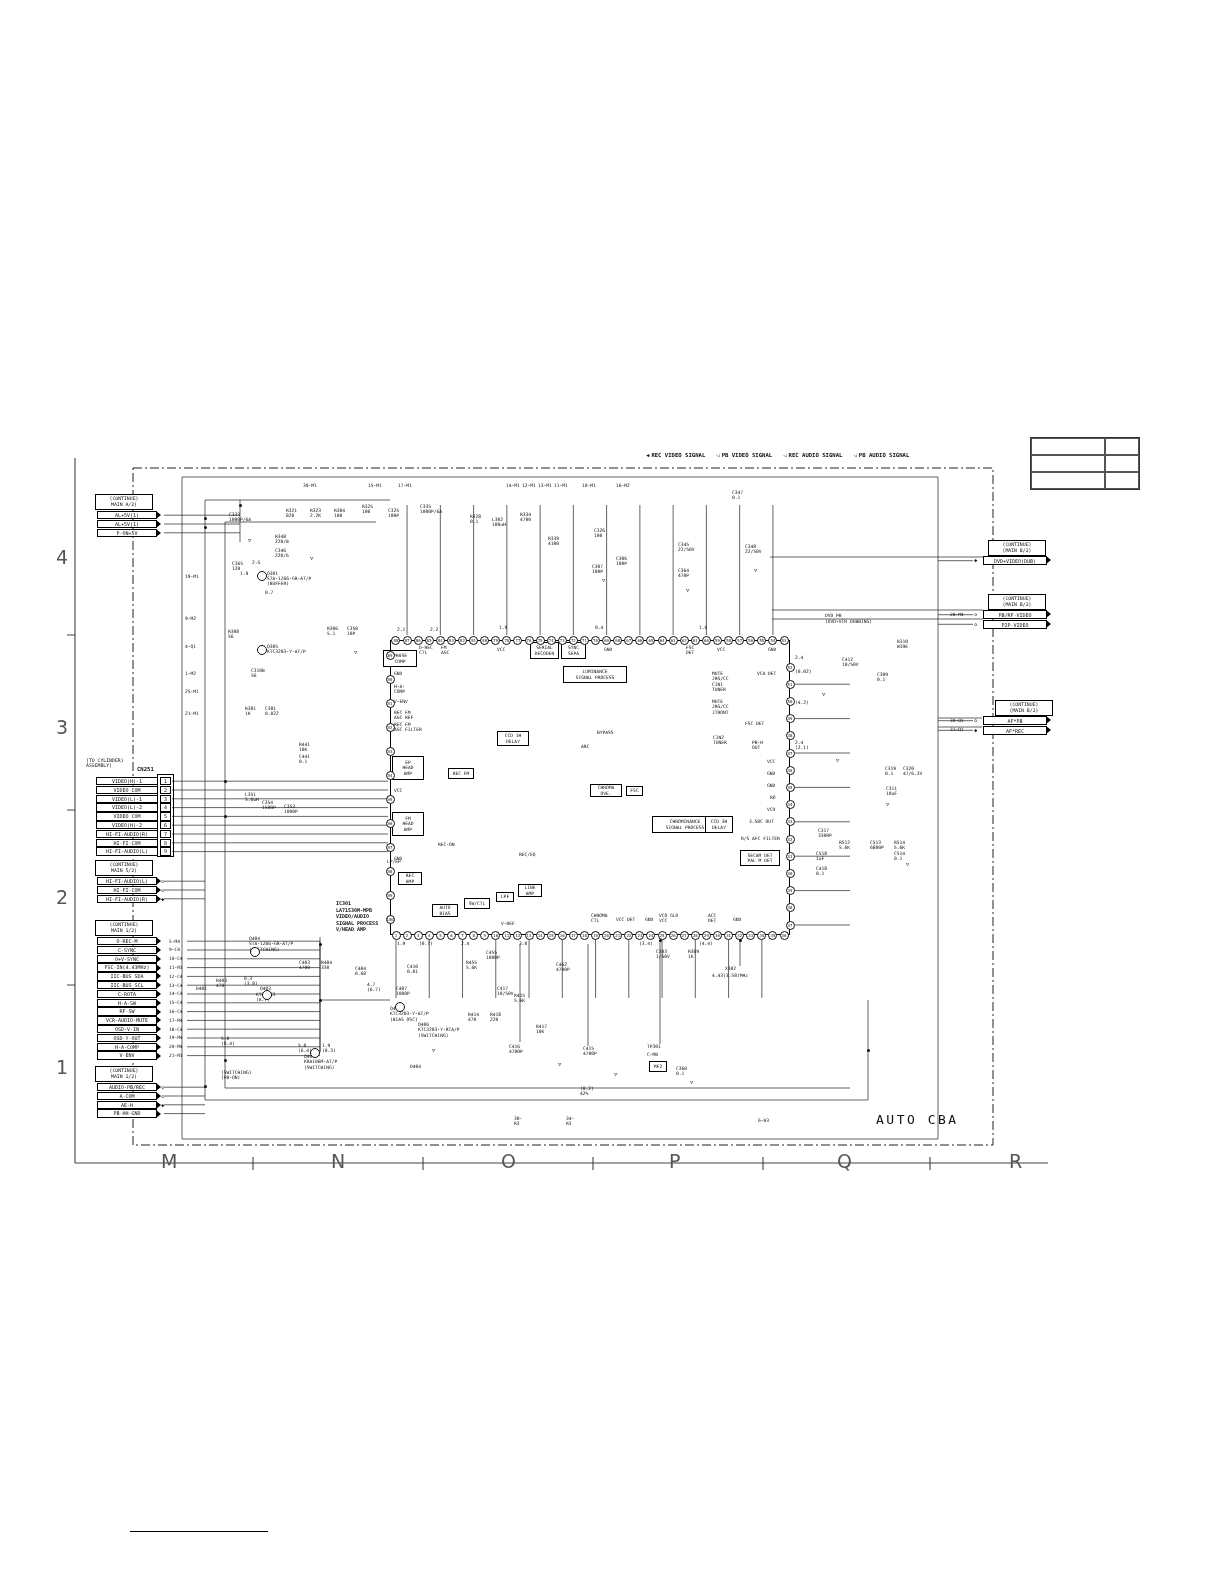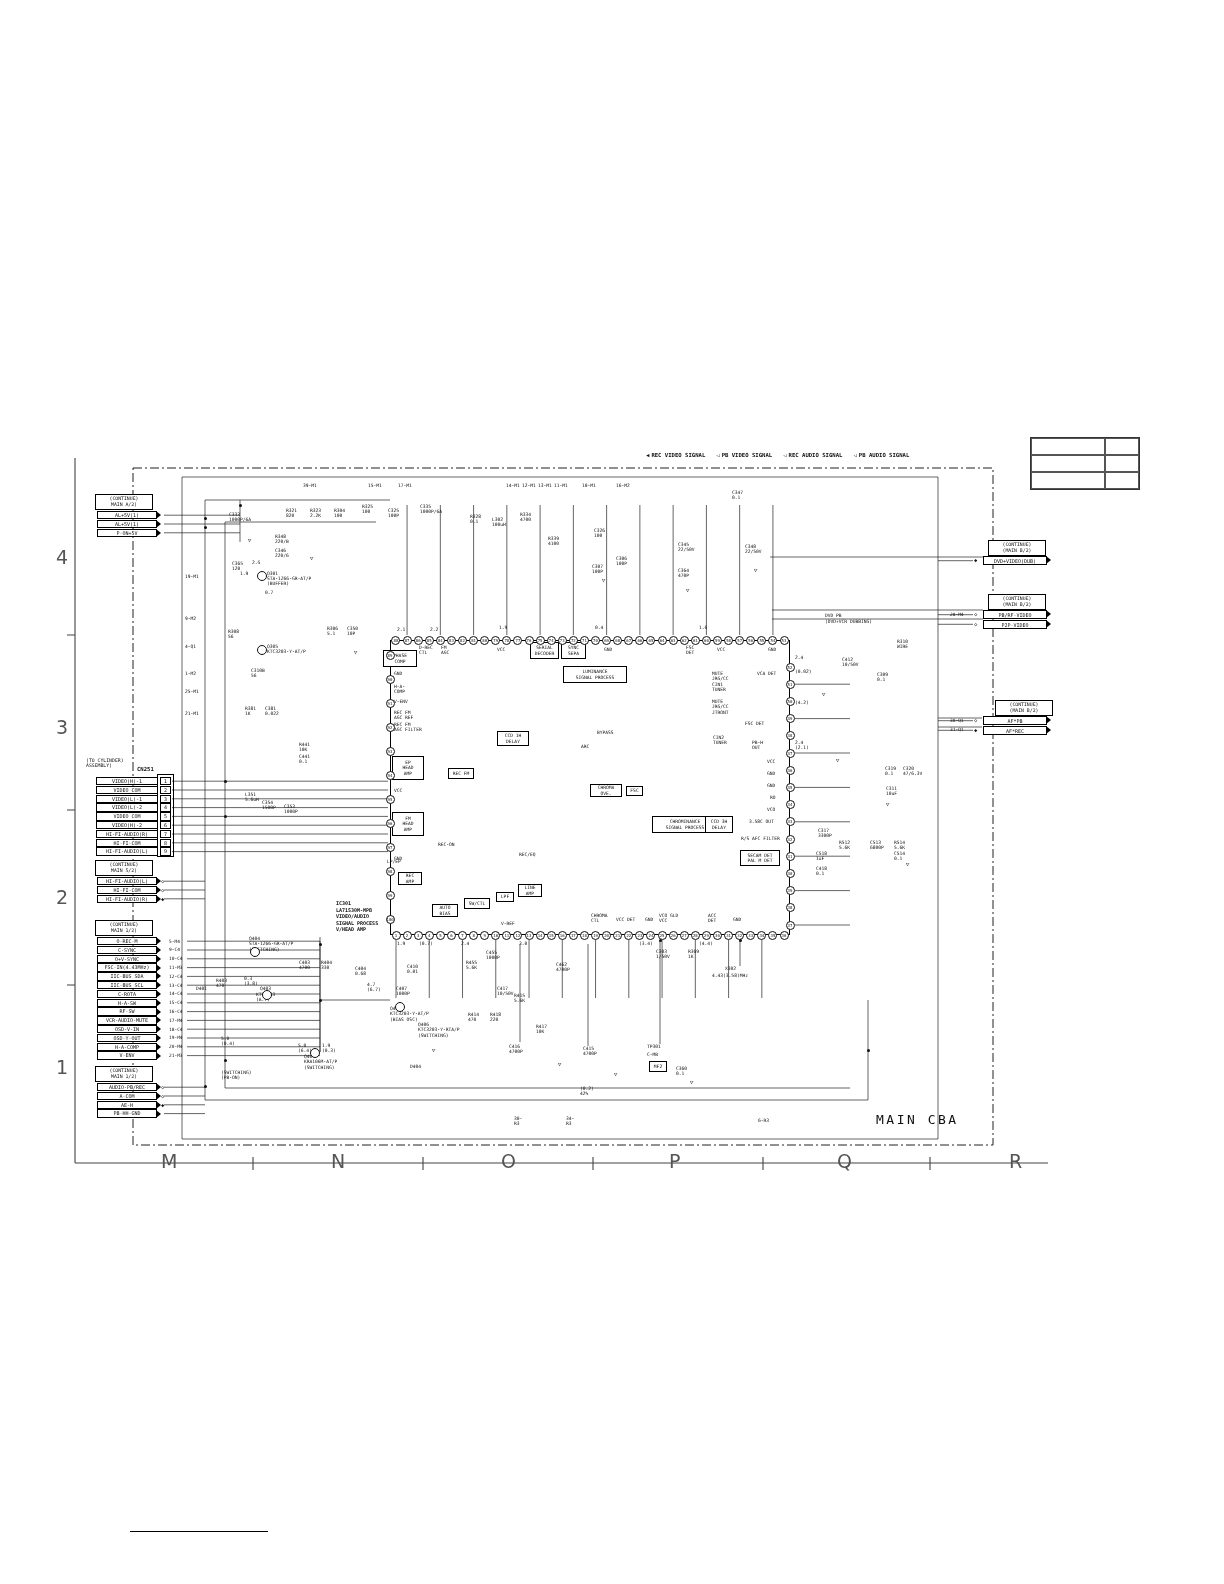--- a/index.html
+++ b/index.html
@@ -155,21 +155,21 @@
     <div></div>
     <div></div>
     <div></div>
     <div></div>
     <div></div>
     <div></div>
   </div>
 
   <div id="ic301"></div>
 
-  <div id="maincba">MAIN CBA</div>
+  <div id="maincba">AUTO CBA</div>
 
   <div id="footerline"></div>
 <div class="grid-label" style="left: 56px; top: 546px;">4</div>
     <div class="grid-label" style="left: 56px; top: 716px;">3</div>
     <div class="grid-label" style="left: 56px; top: 886px;">2</div>
     <div class="grid-label" style="left: 56px; top: 1056px;">1</div>
     <div class="grid-label" style="left: 161px; top: 1150px;">M</div>
     <div class="grid-label" style="left: 331px; top: 1150px;">N</div>
     <div class="grid-label" style="left: 501px; top: 1150px;">O</div>
     <div class="grid-label" style="left: 669px; top: 1150px;">P</div>

